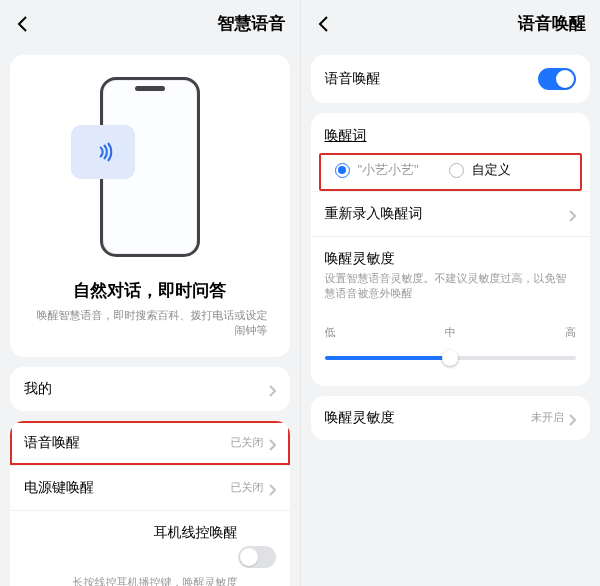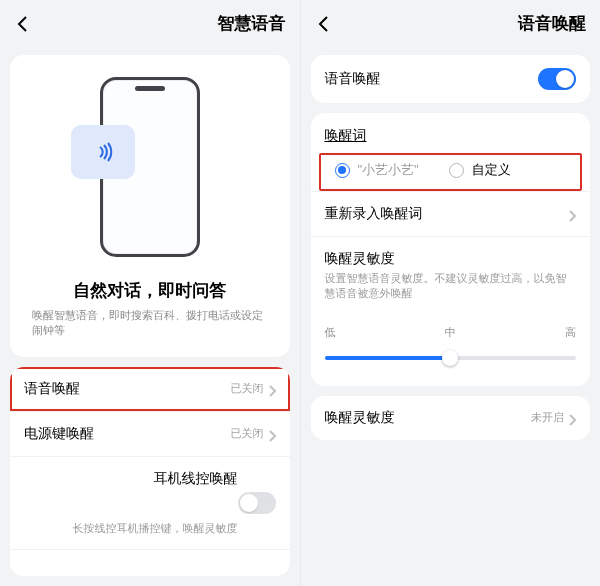--- a/index.html
+++ b/index.html
@@ -82,21 +82,21 @@
   .hero-title {
     margin-top: 22px;
     font-size: 17px;
     font-weight: 600;
     color: #000;
   }
   .hero-sub {
     margin-top: 6px;
     font-size: 11px;
     color: #8b8b8e;
-    text-align: left;
+    text-align: right;
     line-height: 1.4;
   }
   .row {
     display: flex;
     align-items: center;
     justify-content: space-between;
     padding: 13px 14px;
     background: #fff;
     position: relative;
   }
@@ -226,20 +226,30 @@
           <path d="M11 9 a6 6 0 0 1 0 10"></path>
           <path d="M15 7 a10 10 0 0 1 0 14"></path>
           <path d="M19 5 a14 14 0 0 1 0 18"></path>
         </svg>
       </div>
     </div>
     <div class="hero-title">自然对话，即时问答</div>
     <div class="hero-sub">唤醒智慧语音，即时搜索百科、拨打电话或设定闹钟等</div>
   </div>
 
+  <div class="card">
+    <div class="row">
+      <div class="row-main">我的</div>
+      <span class="chevron">
+        <svg viewBox="0 0 8 12" width="8" height="12">
+            <path d="M2 1 L7 6 L2 11"></path>
+          </svg>
+      </span>
+    </div>
+  </div>
 
   <div class="card" id="left-list">
       <div class="row highlight">
         <div class="row-main" style="flex-direction: row;">
           <div>语音唤醒</div>
         </div>
         <span class="row-status">已关闭</span>
         <span class="chevron"><svg viewBox="0 0 8 12" width="8" height="12">
             <path d="M2 1 L7 6 L2 11"></path>
           </svg></span>

